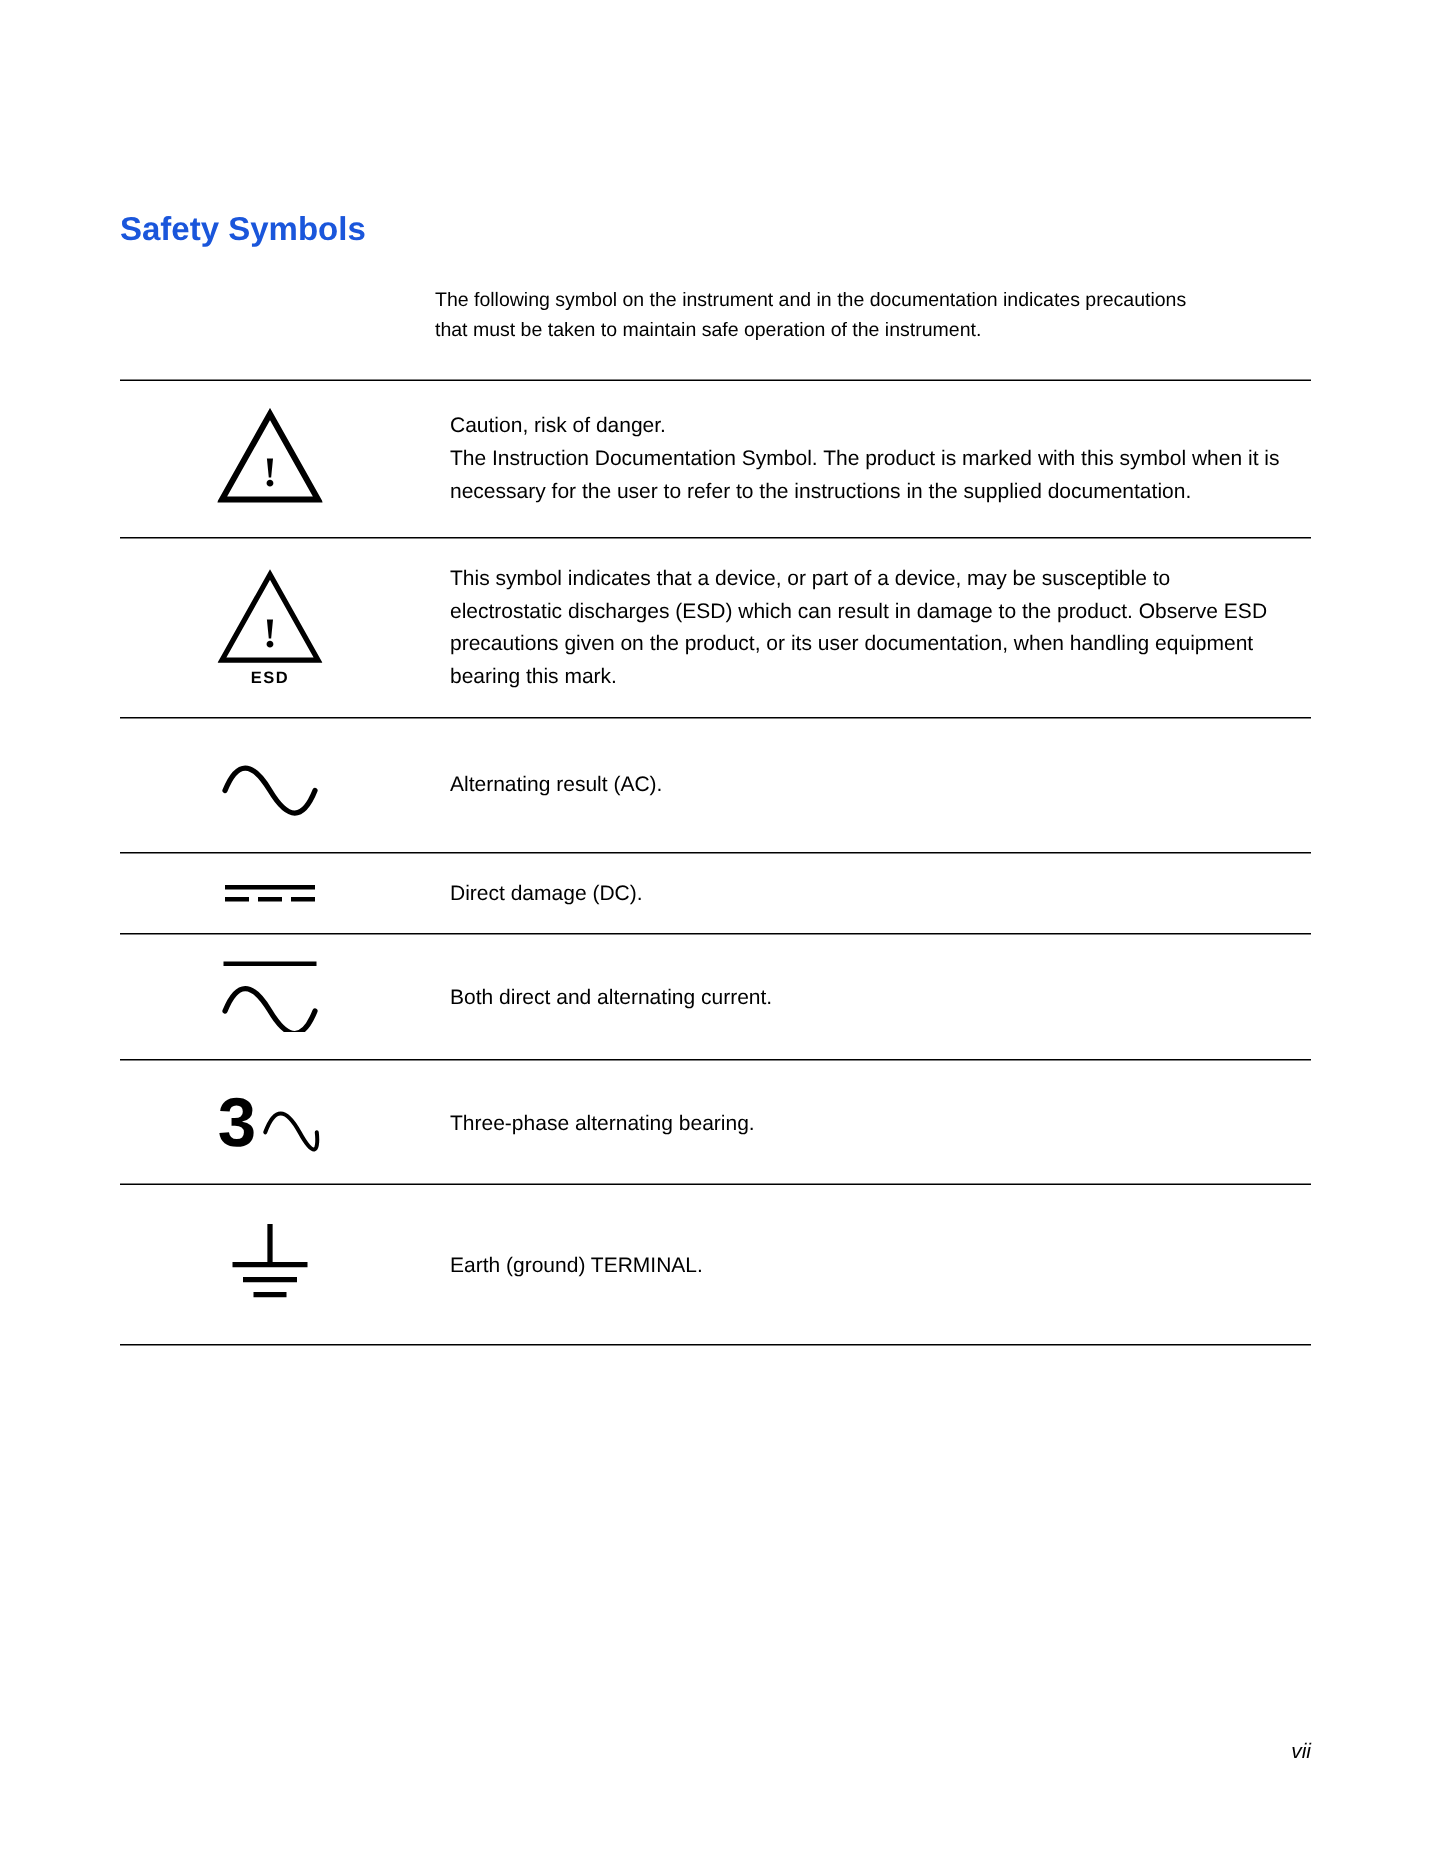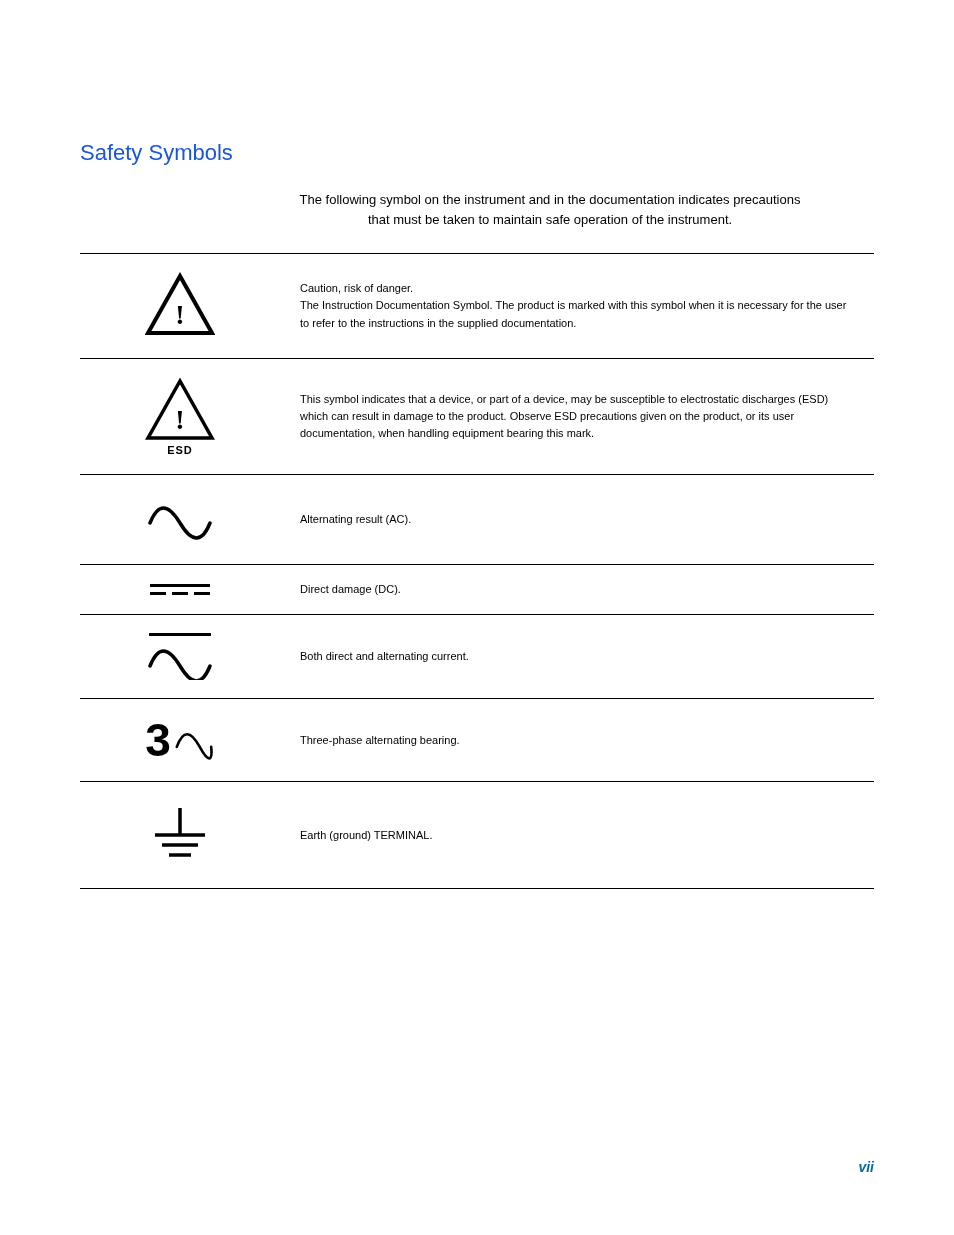--- a/index.html
+++ b/index.html
@@ -13,31 +13,30 @@
       position: relative;
     }
 
     .page-container {
       padding: 140px 80px 60px 80px;
     }
 
     .page-title {
       color: #1a56db;
       font-size: 22px;
-      font-weight: normal;
+      font-weight: bold;
       margin-bottom: 24px;
     }
 
     .intro-text {
       margin-left: 210px;
       margin-bottom: 24px;
       font-size: 13px;
       line-height: 1.5;
       max-width: 520px;
-      text-align: center;
     }
 
     .symbols-table {
       width: 100%;
       border-collapse: collapse;
       margin-top: 8px;
     }
 
     .symbols-table tr {
       border-top: 1.5px solid #000;
@@ -50,21 +49,21 @@
     .symbol-cell {
       width: 200px;
       vertical-align: middle;
       text-align: center;
       padding: 18px 16px;
     }
 
     .desc-cell {
       vertical-align: middle;
       padding: 16px 20px;
-      font-size: 11px;
+      font-size: 14px;
       line-height: 1.55;
       max-width: 600px;
     }
 
     
     .triangle-warning {
       display: inline-block;
       position: relative;
     }
 
@@ -134,22 +133,22 @@
     .ground-symbol {
       display: flex;
       flex-direction: column;
       align-items: center;
     }
 
     .page-number {
       position: absolute;
       bottom: 60px;
       right: 80px;
-      color: #0369a1;
-      font-weight: bold;
+      color: #000000;
+      font-weight: normal;
       font-style: italic;
       font-size: 14px;
     }
   </style>
 </head>
 <body>
 
 <div class="page-container">
   <h1 class="page-title">Safety Symbols</h1>
 

